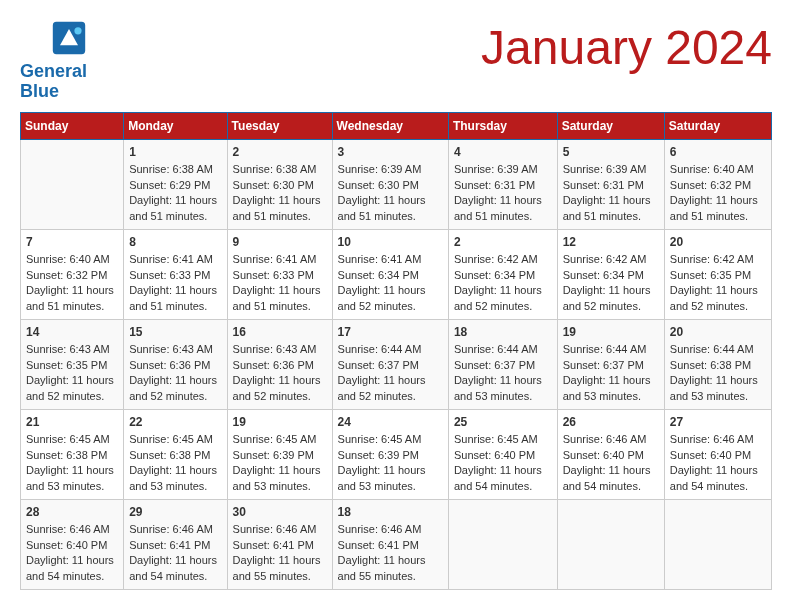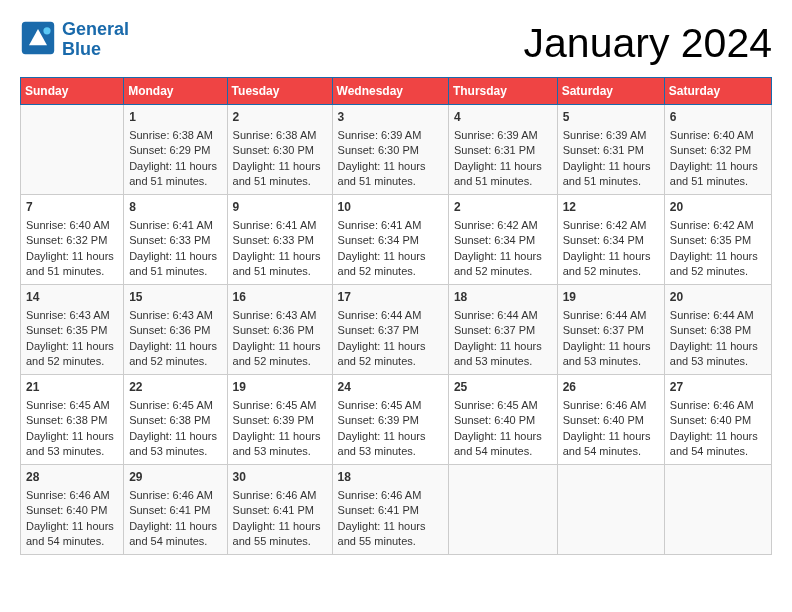--- a/index.html
+++ b/index.html
@@ -11,55 +11,56 @@
       padding: 20px;
     }
     .header {
       display: flex;
       justify-content: space-between;
       align-items: flex-start;
       margin-bottom: 10px;
     }
     .logo {
       display: flex;
-      align-items: flex-start;
+      align-items: flex-end;
       gap: 6px;
+      flex-direction: column;
     }
     .logo-text {
       font-size: 18px;
       font-weight: bold;
       color: #333;
       line-height: 1.1;
     }
     .logo-text span {
       color: #1a6aab;
     }
     .logo-icon {
       width: 36px;
       height: 36px;
     }
     .title-block {
       text-align: right;
     }
     .month-title {
-      font-size: 41px;
+      font-size: 48px;
       font-weight: normal;
-      color: #000000;
+      color: #b91c1c;
     }
     .location {
       font-size: 14px;
       color: #555;
     }
     table {
       width: 100%;
       border-collapse: collapse;
       font-size: 11px;
     }
     thead tr {
-      background-color: #ef4444;
+      background-color: #b91c1c;
       color: #fff;
     }
     thead th {
       padding: 6px 4px;
       text-align: left;
       font-weight: bold;
       font-size: 12px;
       border: 1px solid #1a6aab;
     }
     tbody tr {

